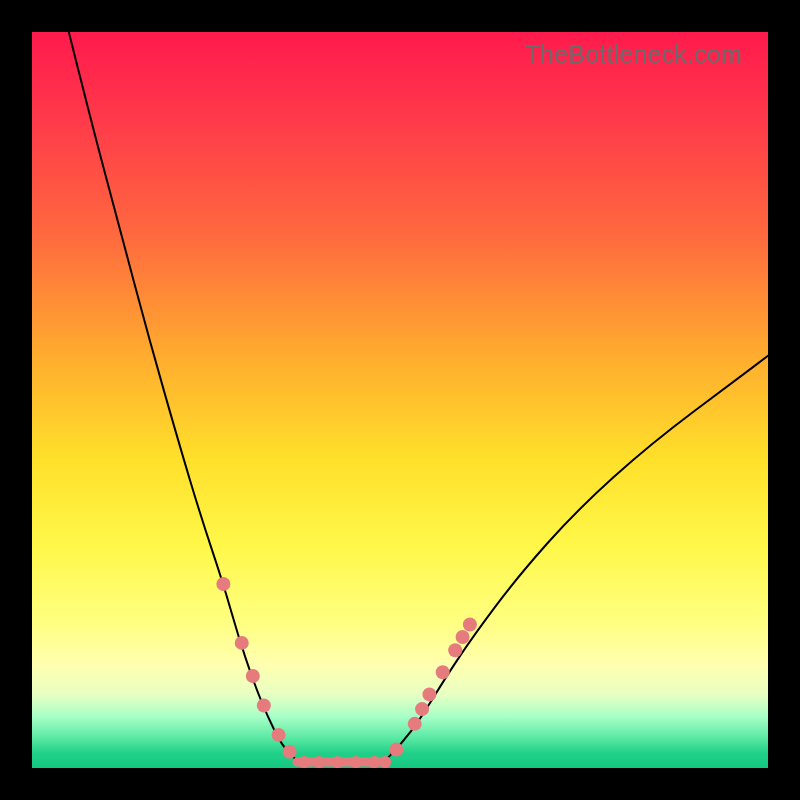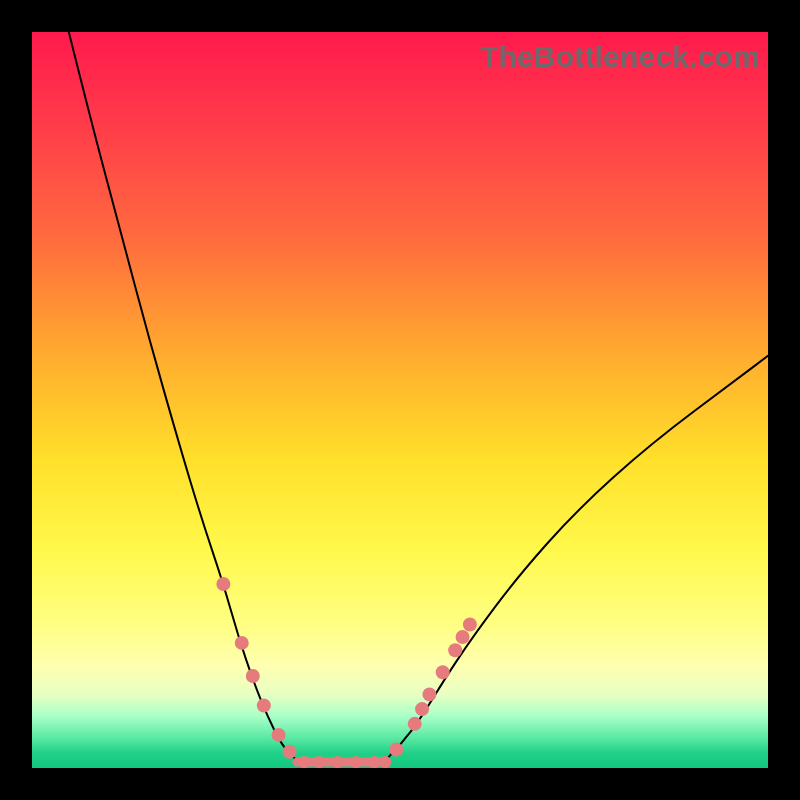--- a/index.html
+++ b/index.html
@@ -36,25 +36,25 @@
       #e8ffc2 90%,
       #a8ffc8 93%,
       #58e8a2 96%,
       #20d088 98%,
       #14c880 100%
     );
   }
   .watermark {
     position: absolute;
     top: 8px;
-    right: 8px;
+    right: 26px;
     color: #6b6b6b;
-    font-size: 30px;
+    font-size: 25px;
     letter-spacing: 0.2px;
-    font-weight: 700;
+    font-weight: 400;
     user-select: none;
   }
   svg {
     position: absolute;
     left: 0;
     top: 0;
     width: 736px;
     height: 736px;
   }
   .curve-left, .curve-right {

